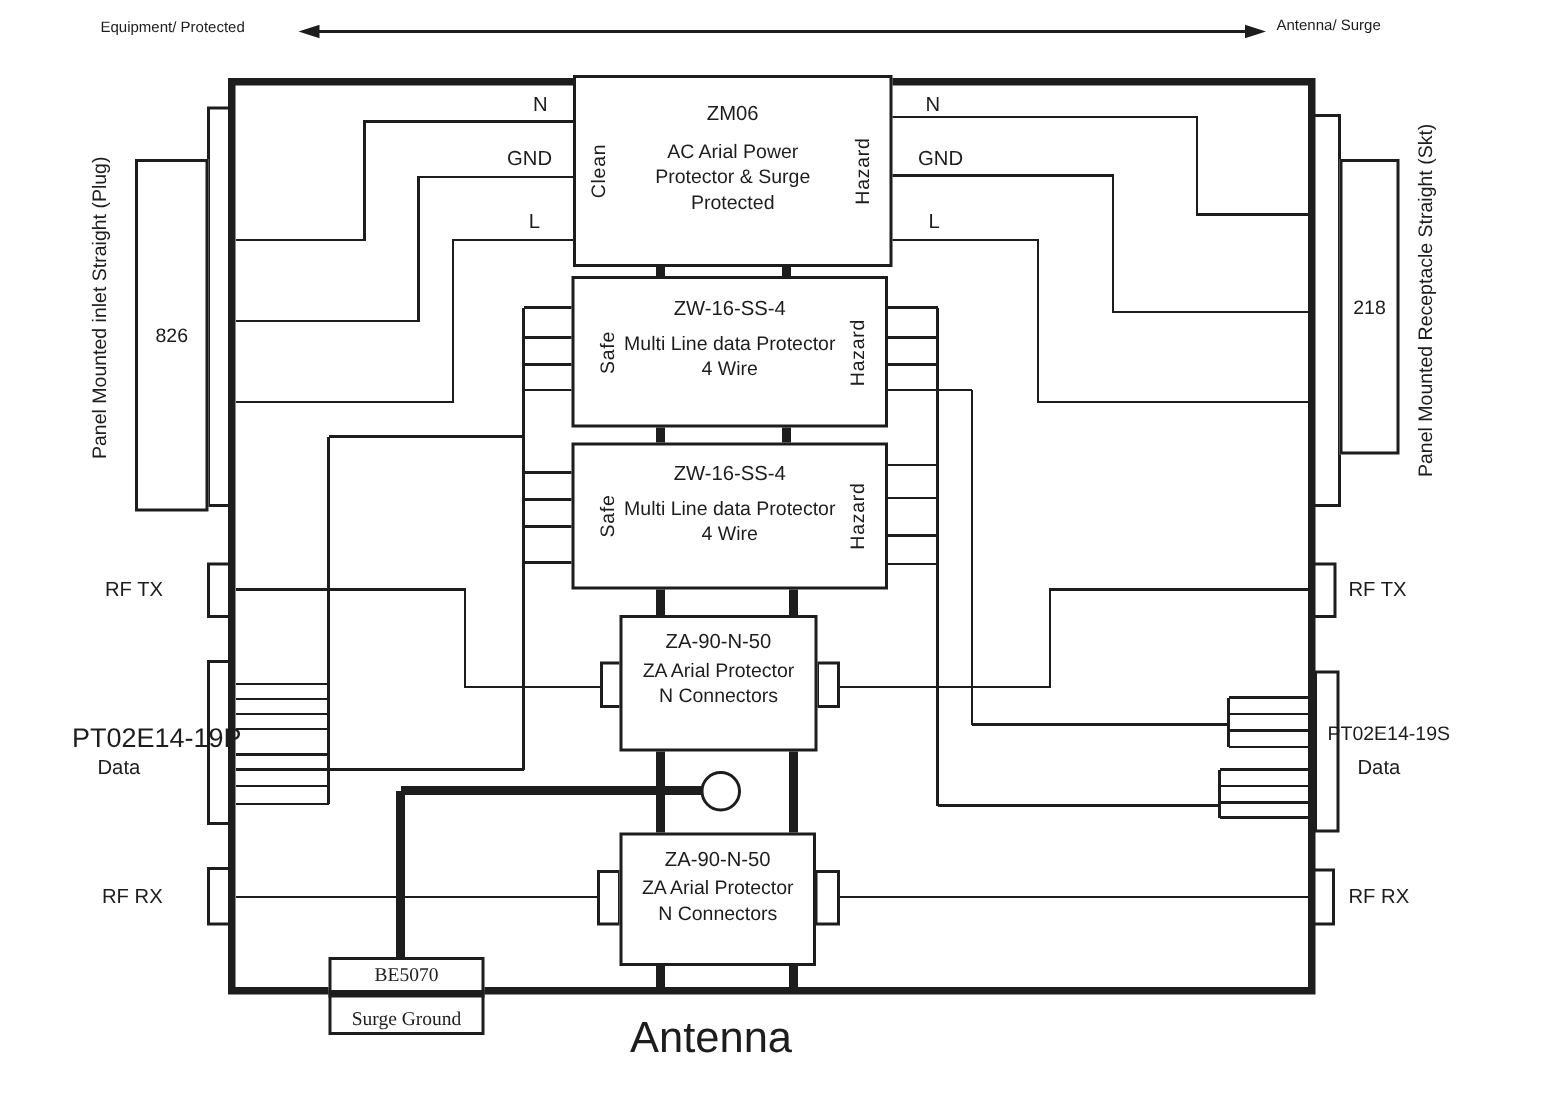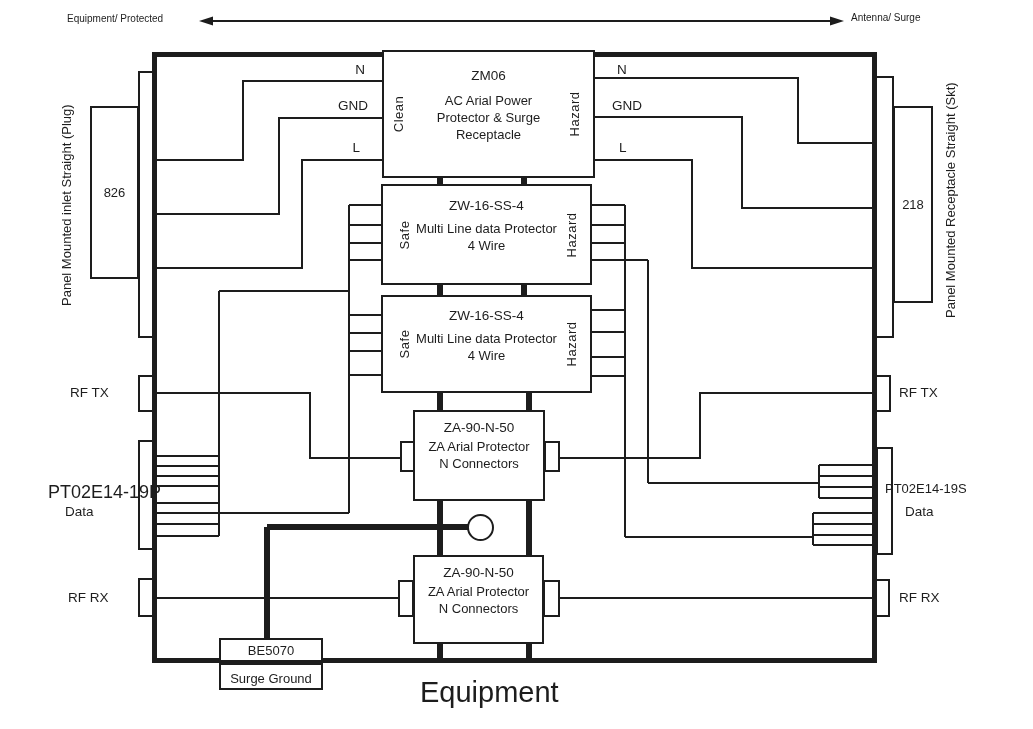--- a/index.html
+++ b/index.html
@@ -92,34 +92,34 @@
   <div class="conn" style="left:874px;top:76px;width:20px;height:262px;"></div>
   <div class="conn" style="left:138px;top:375px;width:17px;height:37px;"></div>
   <div class="conn" style="left:138px;top:440px;width:16px;height:110px;"></div>
   <div class="conn" style="left:138px;top:578px;width:17px;height:39px;"></div>
   <div class="conn" style="left:874px;top:375px;width:17px;height:37px;"></div>
   <div class="conn" style="left:876px;top:447px;width:17px;height:108px;"></div>
   <div class="conn" style="left:874px;top:579px;width:16px;height:38px;"></div>
 
   <div class="mainborder"></div>
 
-  <div class="box idlabel" style="left:90px;top:106px;width:49px;height:173px;">
+  <div class="box idlabel" style="left:90px;top:106px;width:49px;height:235px;">
     <span>826</span>
   </div>
   <div class="box idlabel" style="left:893px;top:106px;width:40px;height:197px;">
     <span>218</span>
   </div>
 
   <div class="box blockbox" style="left:382px;top:50px;width:213px;height:128px;">
     <div class="zone zleft">Clean</div>
     <div class="zone zright">Hazard</div>
     <div class="part">ZM06</div>
     <div class="desc">AC Arial Power</div>
     <div class="desc">Protector &amp; Surge</div>
-    <div class="desc">Receptacle</div>
+    <div class="desc">Protected</div>
   </div>
 
   <div class="box blockbox" style="left:381px;top:184px;width:211px;height:101px;">
     <div class="zone zleft" style="left:14px;">Safe</div>
     <div class="zone zright">Hazard</div>
     <div class="part" style="margin-top:12px;margin-bottom:7px;">ZW-16-SS-4</div>
     <div class="desc">Multi Line data Protector</div>
     <div class="desc">4 Wire</div>
   </div>
 
@@ -142,21 +142,21 @@
   <div class="box" style="left:398px;top:580px;width:16px;height:37px;"></div>
   <div class="box" style="left:543px;top:580px;width:17px;height:37px;"></div>
   <div class="box blockbox" style="left:413px;top:555px;width:131px;height:89px;">
     <div class="part" style="margin-top:8px;margin-bottom:3px;">ZA-90-N-50</div>
     <div class="desc">ZA Arial Protector</div>
     <div class="desc">N Connectors</div>
   </div>
 
   <div class="box" style="left:467px;top:514px;width:27px;height:27px;border-radius:50%;"></div>
 
-  <div class="box" style="left:219px;top:638px;width:104px;height:52px;">
+  <div class="box" style="left:219px;top:638px;width:104px;height:52px;font-family:Liberation Serif, serif;">
     <div class="gdivider"></div>
     <div class="idlabel" style="height:20px;font-size:13px;">BE5070</div>
     <div class="idlabel" style="height:27px;margin-top:5px;font-size:13px;">Surge Ground</div>
   </div>
 
   <div class="lbl toplabel" style="left:67px;top:13px;">Equipment/ Protected</div>
   <div class="lbl toplabel" style="left:851px;top:12px;">Antenna/ Surge</div>
 
   <div class="vpanel" style="left:56px;top:103px;height:204px;width:20px;">Panel Mounted inlet Straight (Plug)</div>
   <div class="vpanel" style="left:940px;top:78px;height:245px;width:20px;">Panel Mounted Receptacle Straight (Skt)</div>
@@ -172,15 +172,15 @@
   <div class="lbl ctr" style="left:70px;top:385px;width:60px;">RF TX</div>
   <div class="lbl ctr" style="left:48px;top:482px;width:90px;font-size:18px;">PT02E14-19P</div>
   <div class="lbl ctr" style="left:65px;top:504px;width:45px;">Data</div>
   <div class="lbl ctr" style="left:68px;top:590px;width:58px;">RF RX</div>
 
   <div class="lbl ctr" style="left:899px;top:385px;width:56px;">RF TX</div>
   <div class="lbl ctr" style="left:885px;top:481px;width:90px;font-size:13px;">PT02E14-19S</div>
   <div class="lbl ctr" style="left:905px;top:504px;width:45px;">Data</div>
   <div class="lbl ctr" style="left:899px;top:590px;width:56px;">RF RX</div>
 
-  <div class="title" style="left:420px;top:676px;">Equipment</div>
+  <div class="title" style="left:420px;top:676px;">Antenna</div>
 
 </div>
 
 </body></html>

